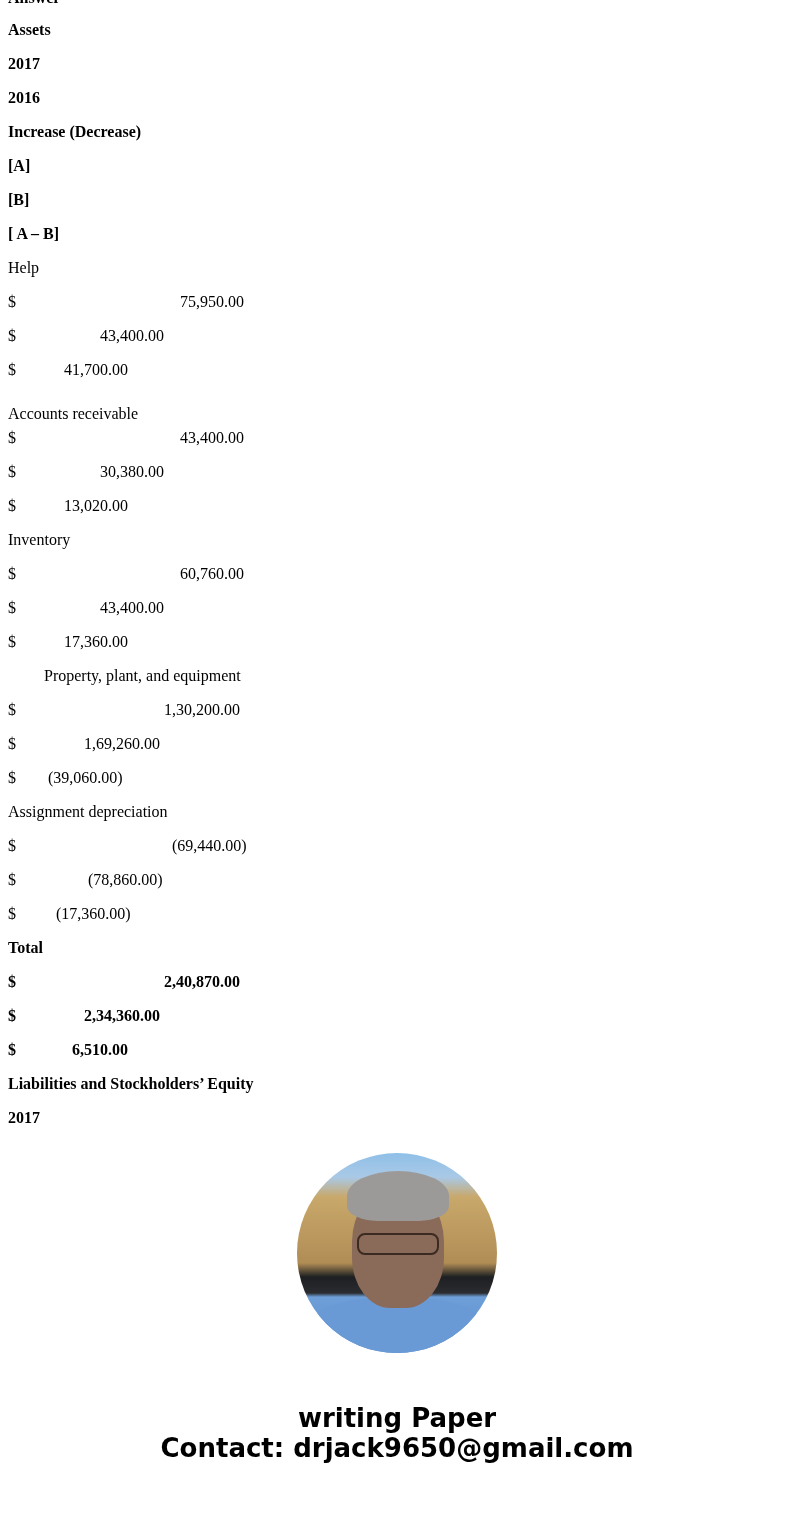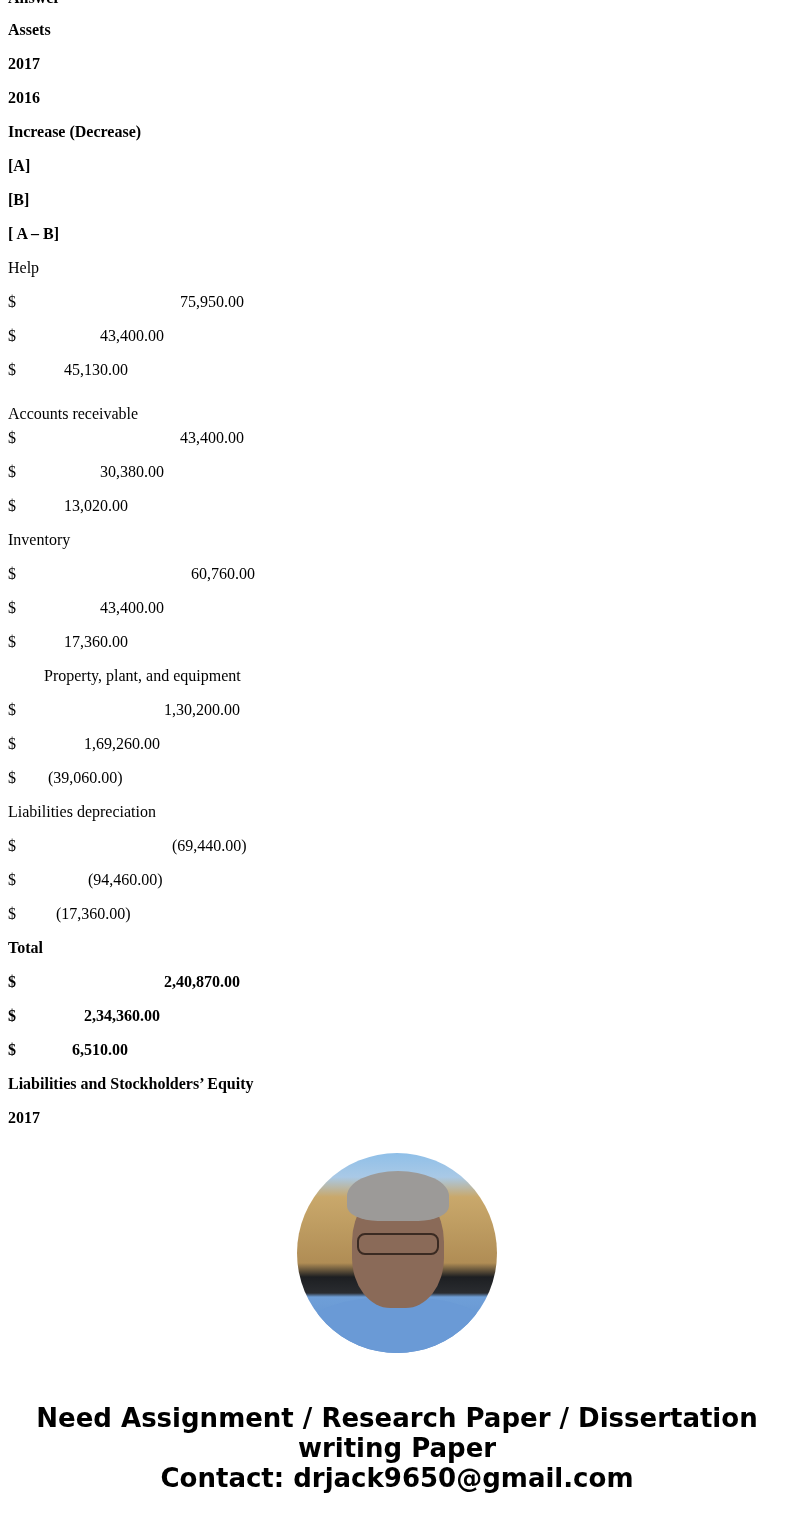--- a/index.html
+++ b/index.html
@@ -71,55 +71,54 @@
   <div class="line b" style="top:54px;">2017</div>
   <div class="line b" style="top:88px;">2016</div>
   <div class="line b" style="top:122px;">Increase (Decrease)</div>
   <div class="line b" style="top:156px;">[A]</div>
   <div class="line b" style="top:190px;">[B]</div>
   <div class="line b" style="top:224px;">[ A – B]</div>
 
   <div class="line" style="top:258px;">Help</div>
   <div class="line" style="top:292px;width:300px;"><span class="dollar">$</span><span class="amt" style="left:172px;">75,950.00</span></div>
   <div class="line" style="top:326px;width:300px;"><span class="dollar">$</span><span class="amt" style="left:92px;">43,400.00</span></div>
-  <div class="line" style="top:360px;width:300px;"><span class="dollar">$</span><span class="amt" style="left:56px;">45,130.00</span></div>
+  <div class="line" style="top:360px;width:300px;"><span class="dollar">$</span><span class="amt" style="left:56px;">41,700.00</span></div>
 
   <div class="line" style="top:404px;">Accounts receivable</div>
   <div class="line" style="top:428px;width:300px;"><span class="dollar">$</span><span class="amt" style="left:172px;">43,400.00</span></div>
   <div class="line" style="top:462px;width:300px;"><span class="dollar">$</span><span class="amt" style="left:92px;">30,380.00</span></div>
   <div class="line" style="top:496px;width:300px;"><span class="dollar">$</span><span class="amt" style="left:56px;">13,020.00</span></div>
 
   <div class="line" style="top:530px;">Inventory</div>
-  <div class="line" style="top:564px;width:300px;"><span class="dollar">$</span><span class="amt" style="left:172px;margin-left:11px;">60,760.00</span></div>
+  <div class="line" style="top:564px;width:300px;"><span class="dollar">$</span><span class="amt" style="left:172px;">60,760.00</span></div>
   <div class="line" style="top:598px;width:300px;"><span class="dollar">$</span><span class="amt" style="left:92px;">43,400.00</span></div>
   <div class="line" style="top:632px;width:300px;"><span class="dollar">$</span><span class="amt" style="left:56px;">17,360.00</span></div>
 
   <div class="line" style="top:666px;margin-left:36px;">Property, plant, and equipment</div>
   <div class="line" style="top:700px;width:300px;"><span class="dollar">$</span><span class="amt" style="left:156px;">1,30,200.00</span></div>
   <div class="line" style="top:734px;width:300px;"><span class="dollar">$</span><span class="amt" style="left:76px;">1,69,260.00</span></div>
   <div class="line" style="top:768px;width:300px;"><span class="dollar">$</span><span class="amt" style="left:40px;">(39,060.00)</span></div>
 
-  <div class="line" style="top:802px;">Liabilities depreciation</div>
+  <div class="line" style="top:802px;">Assignment depreciation</div>
   <div class="line" style="top:836px;width:300px;"><span class="dollar">$</span><span class="amt" style="left:164px;">(69,440.00)</span></div>
-  <div class="line" style="top:870px;width:300px;"><span class="dollar">$</span><span class="amt" style="left:80px;">(94,460.00)</span></div>
+  <div class="line" style="top:870px;width:300px;"><span class="dollar">$</span><span class="amt" style="left:80px;">(78,860.00)</span></div>
   <div class="line" style="top:904px;width:300px;"><span class="dollar">$</span><span class="amt" style="left:48px;">(17,360.00)</span></div>
 
   <div class="line b" style="top:938px;">Total</div>
   <div class="line b" style="top:972px;width:300px;"><span class="dollar">$</span><span class="amt" style="left:156px;">2,40,870.00</span></div>
   <div class="line b" style="top:1006px;width:300px;"><span class="dollar">$</span><span class="amt" style="left:76px;">2,34,360.00</span></div>
   <div class="line b" style="top:1040px;width:300px;"><span class="dollar">$</span><span class="amt" style="left:64px;">6,510.00</span></div>
 
   <div class="line b" style="top:1074px;">Liabilities and Stockholders’ Equity</div>
   <div class="line b" style="top:1108px;">2017</div>
 </div>
 
 <div class="avatar">
   <div class="shirt"></div>
   <div class="face"></div>
   <div class="hair"></div>
   <div class="glasses"></div>
 </div>
 
 <div class="promo">
-  <div>Need Assignment / Research Paper / Dissertation</div>
   <div>writing Paper</div>
   <div>Contact: drjack9650@gmail.com</div>
 </div>
 
 </body></html>

